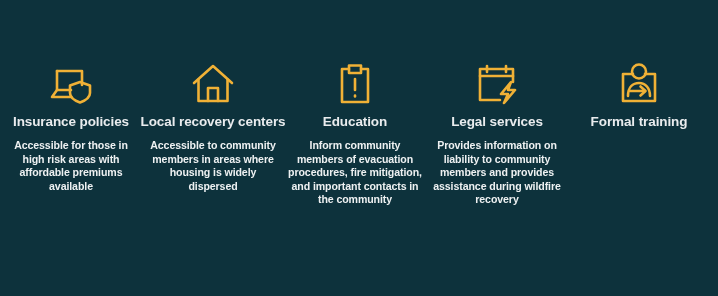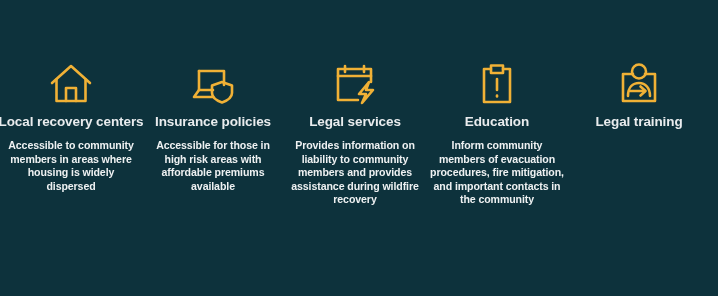--- a/index.html
+++ b/index.html
@@ -70,76 +70,76 @@
 </style>
 </head>
 <body>
 
 <div class="board">
   <div class="columns">
 
     <div class="col">
       <div class="icon-wrap">
         <svg width="44" height="42" viewBox="0 0 44 42" fill="none" stroke="#f0b136" stroke-width="2.6" stroke-linecap="round" stroke-linejoin="round">
+          <path d="M8 8 L33 8 L33 22"></path>
+          <path d="M8 8 L8 27 L22 27"></path>
+          <path d="M8 27 L3 34 L22 34"></path>
+          <path d="M31 19 L41 22.5 L41 30 C41 34.5 36.5 37.5 31 39.5 C25.5 37.5 21 34.5 21 30 L21 22.5 Z"></path>
+        </svg>
+      </div>
+      <div class="card-title">Insurance policies</div>
+      <div class="card-body">Accessible for those in high risk areas with affordable premiums available</div>
+    </div>
+
+    <div class="col">
+      <div class="icon-wrap">
+        <svg width="44" height="42" viewBox="0 0 44 42" fill="none" stroke="#f0b136" stroke-width="2.6" stroke-linecap="round" stroke-linejoin="round">
           <path d="M3 20 L22 3 L41 20"></path>
           <path d="M7.5 16.5 L7.5 38 L36.5 38 L36.5 16.5"></path>
           <path d="M17 38 L17 25 L27 25 L27 38"></path>
         </svg>
       </div>
       <div class="card-title">Local recovery centers</div>
       <div class="card-body">Accessible to community members in areas where housing is widely dispersed</div>
     </div>
 
     <div class="col">
       <div class="icon-wrap">
-        <svg width="44" height="42" viewBox="0 0 44 42" fill="none" stroke="#f0b136" stroke-width="2.6" stroke-linecap="round" stroke-linejoin="round">
-          <path d="M8 8 L33 8 L33 22"></path>
-          <path d="M8 8 L8 27 L22 27"></path>
-          <path d="M8 27 L3 34 L22 34"></path>
-          <path d="M31 19 L41 22.5 L41 30 C41 34.5 36.5 37.5 31 39.5 C25.5 37.5 21 34.5 21 30 L21 22.5 Z"></path>
+        <svg width="40" height="44" viewBox="0 0 40 44" fill="none" stroke="#f0b136" stroke-width="2.6" stroke-linecap="round" stroke-linejoin="round">
+          <path d="M14 7 L7 7 L7 40 L33 40 L33 7 L26 7"></path>
+          <path d="M14 3.5 L26 3.5 L26 11 L14 11 Z"></path>
+          <path d="M20 17 L20 28"></path>
+          <path d="M20 33.5 L20 34.5"></path>
         </svg>
       </div>
-      <div class="card-title">Insurance policies</div>
-      <div class="card-body">Accessible for those in high risk areas with affordable premiums available</div>
+      <div class="card-title">Education</div>
+      <div class="card-body">Inform community members of evacuation procedures, fire mitigation, and important contacts in the community</div>
     </div>
 
     <div class="col">
       <div class="icon-wrap">
         <svg width="44" height="44" viewBox="0 0 44 44" fill="none" stroke="#f0b136" stroke-width="2.6" stroke-linecap="round" stroke-linejoin="round">
           <path d="M12 4 L12 10"></path>
           <path d="M31 4 L31 10"></path>
           <path d="M5 14 L38 14"></path>
           <path d="M38 20 L38 7 L5 7 L5 38 L25 38"></path>
           <path d="M36 20 L26 32 L33 32 L29 41 L40 28 L33 28 Z"></path>
         </svg>
       </div>
       <div class="card-title">Legal services</div>
       <div class="card-body">Provides information on liability to community members and provides assistance during wildfire recovery</div>
     </div>
 
     <div class="col">
       <div class="icon-wrap">
-        <svg width="40" height="44" viewBox="0 0 40 44" fill="none" stroke="#f0b136" stroke-width="2.6" stroke-linecap="round" stroke-linejoin="round">
-          <path d="M14 7 L7 7 L7 40 L33 40 L33 7 L26 7"></path>
-          <path d="M14 3.5 L26 3.5 L26 11 L14 11 Z"></path>
-          <path d="M20 17 L20 28"></path>
-          <path d="M20 33.5 L20 34.5"></path>
-        </svg>
-      </div>
-      <div class="card-title">Education</div>
-      <div class="card-body">Inform community members of evacuation procedures, fire mitigation, and important contacts in the community</div>
-    </div>
-
-    <div class="col">
-      <div class="icon-wrap">
         <svg width="44" height="44" viewBox="0 0 44 44" fill="none" stroke="#f0b136" stroke-width="2.6" stroke-linecap="round" stroke-linejoin="round">
           <path d="M16 12 L6 12 L6 39 L38 39 L38 12 L28 12"></path>
           <circle cx="22" cy="9.5" r="7"></circle>
           <path d="M11 34 C11 25 16 21 22 21 C28.5 21 33 26 33 34"></path>
           <path d="M13 29 L28 29"></path>
           <path d="M23.5 24.5 L28.5 29 L23.5 33.5"></path>
         </svg>
       </div>
-      <div class="card-title">Legal training</div>
+      <div class="card-title">Formal training</div>
     </div>
 
   </div>
 </div>
 
 </body></html>

